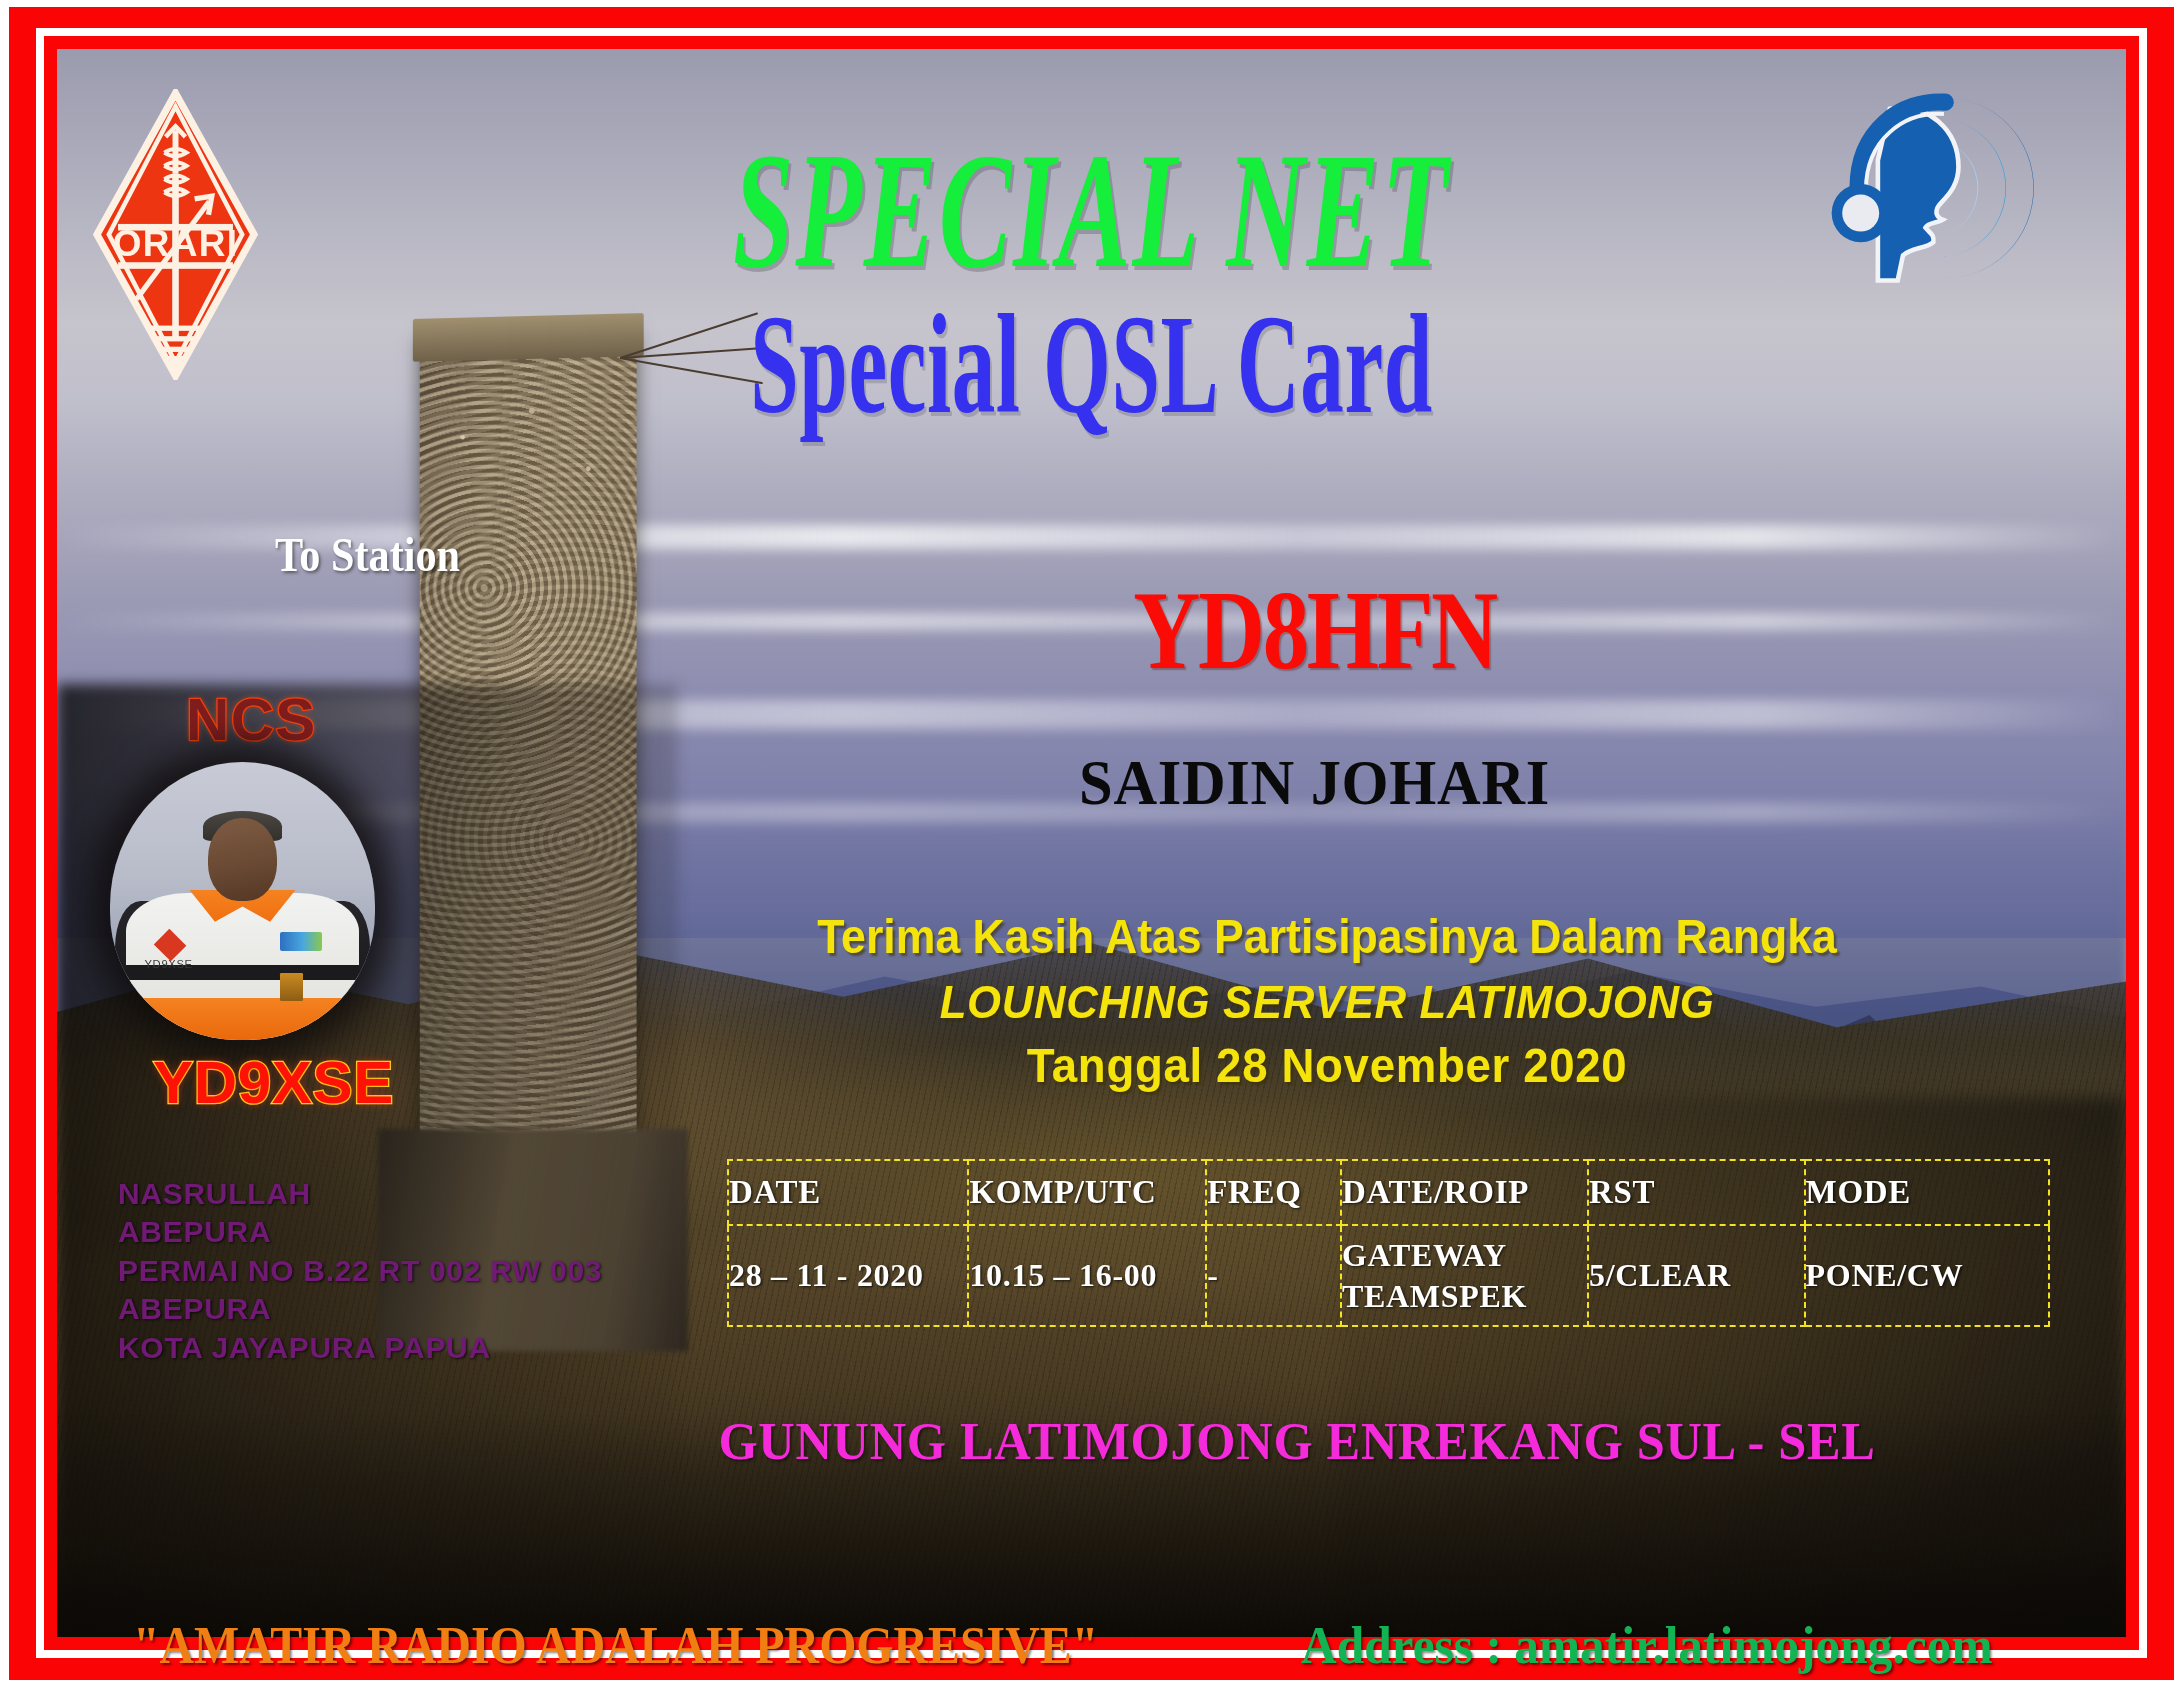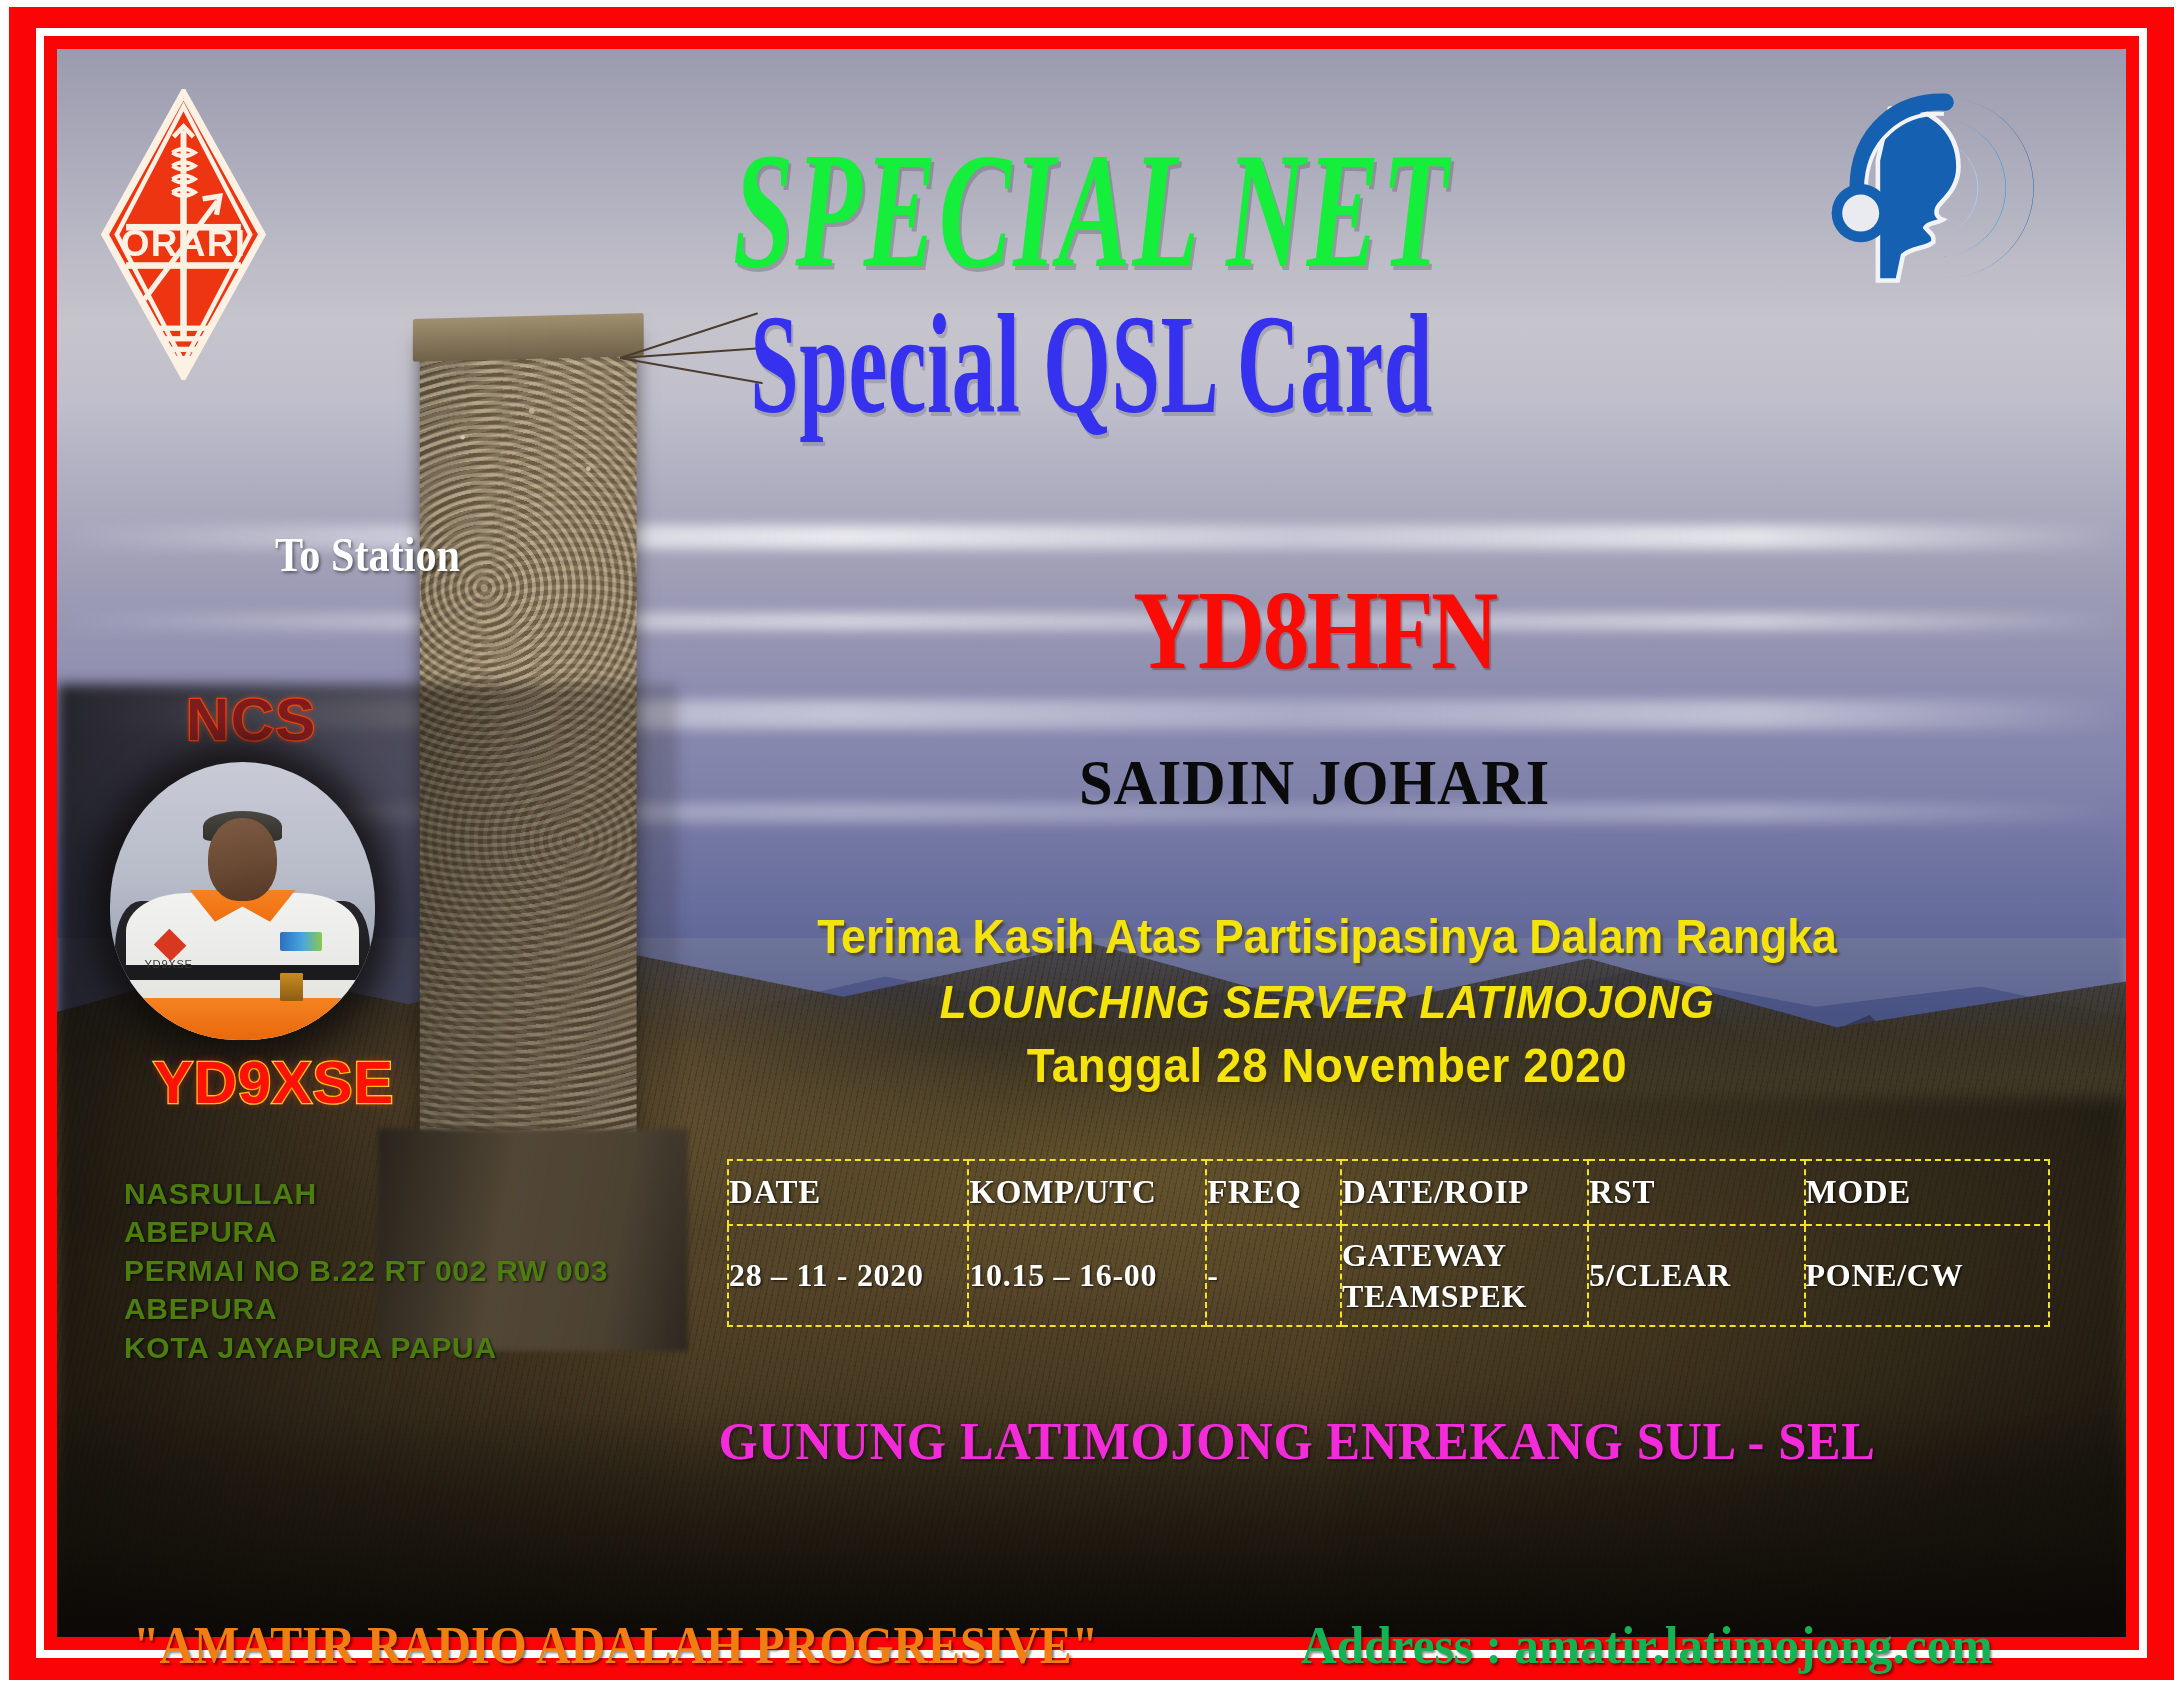--- a/index.html
+++ b/index.html
@@ -157,21 +157,21 @@
   }
 
   
   .content {
     position: absolute;
     left: 57px; top: 49px; right: 57px; bottom: 50px;
   }
 
   
   .orari {
-    position:absolute; left: 44px; top: 40px; width: 165px; height: 291px;
+    position:absolute; left: 36px; top: 40px; width: 165px; height: 291px;
   }
 
   
   .headset {
     position:absolute; right: 79px; top: 33px; width: 218px; height: 212px;
   }
 
   
   .title-net {
     position:absolute; left: 0; top: 78px; width: 100%;
@@ -264,24 +264,24 @@
     font-family:"Liberation Sans", sans-serif;
     font-size: 60px; font-weight: 700;
     color: #fd1205;
     letter-spacing: 0.7px;
     -webkit-text-stroke: 2.6px #f9e31e;
     paint-order: stroke fill;
     text-shadow: 0 0 8px rgba(255,60,10,.55);
   }
 
   .address {
-    position:absolute; left: 67px; top: 1126px;
+    position:absolute; left: 61px; top: 1126px;
     font-family:"Liberation Sans", sans-serif;
     font-size: 30px; font-weight: 700;
-    color: #4d7c0f;
+    color: #701a75;
     line-height: 1.28;
     letter-spacing: 0.7px;
     text-shadow: 1.3px 1.3px 2.6px rgba(0,0,0,.7);
   }
 
   .callsign {
     position:absolute; left: 728px; top: 516px; width: 1059px;
     text-align:center;
     font-family:"Liberation Serif", serif;
     font-size: 101px; font-weight: 700;

